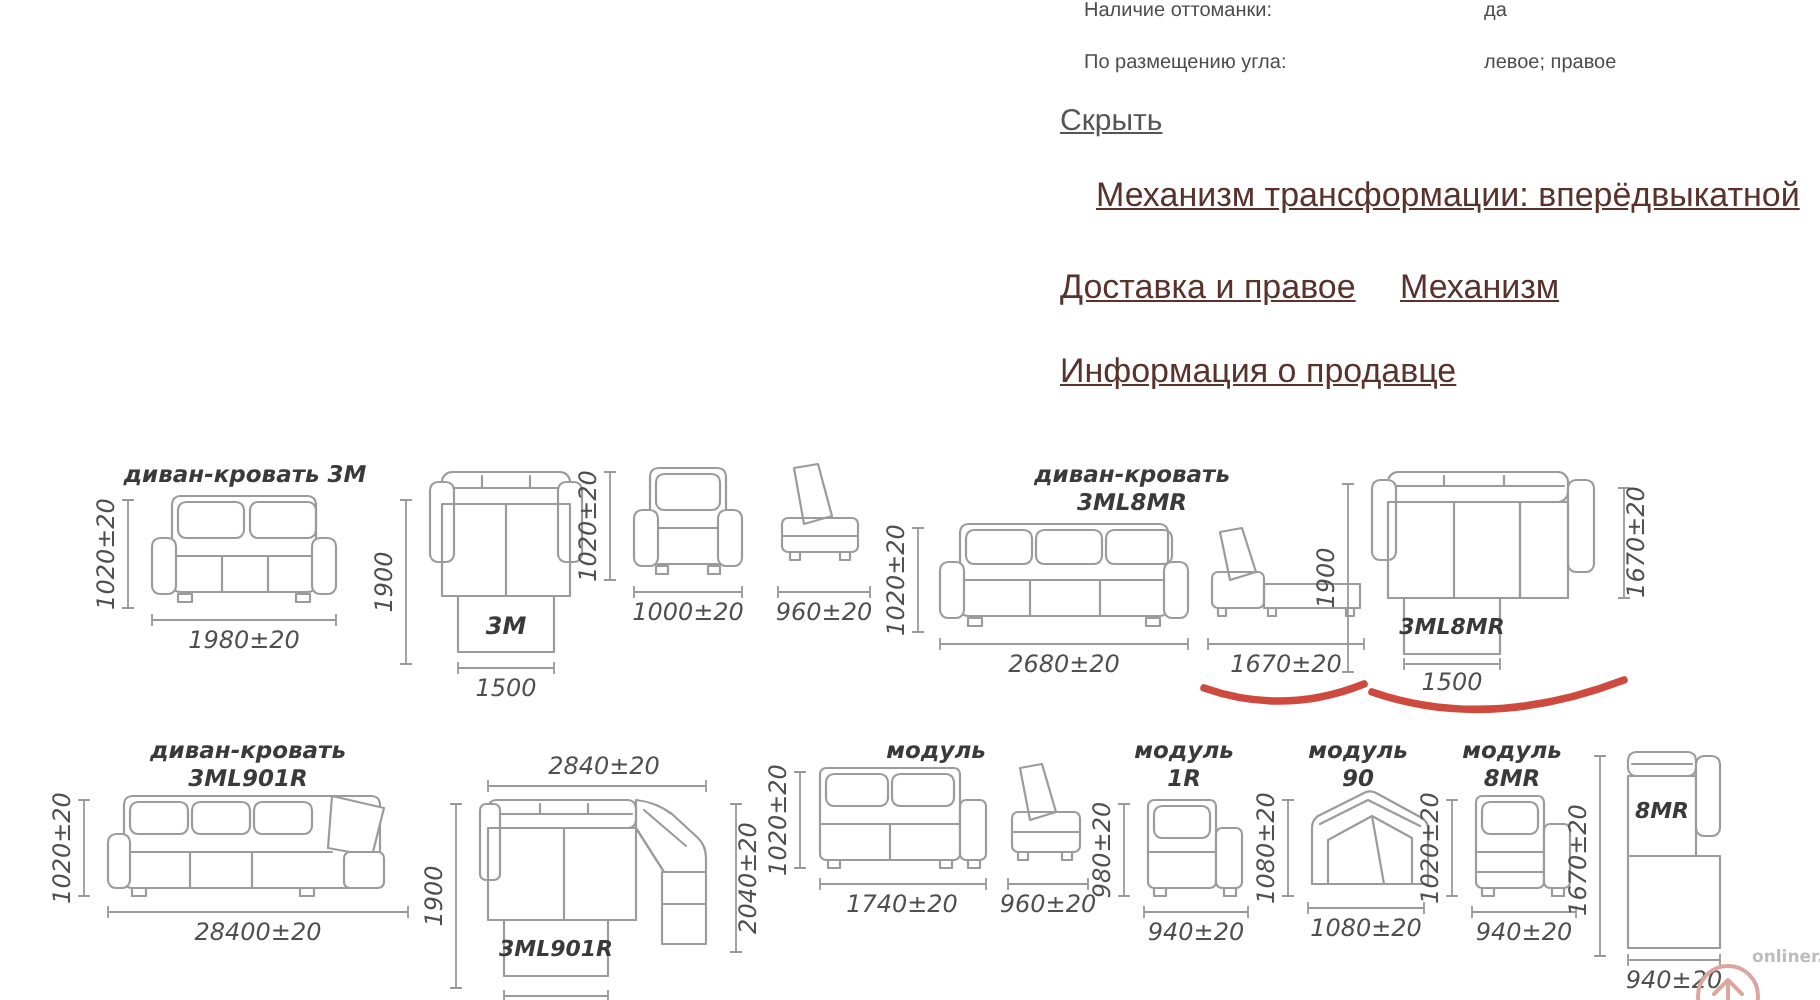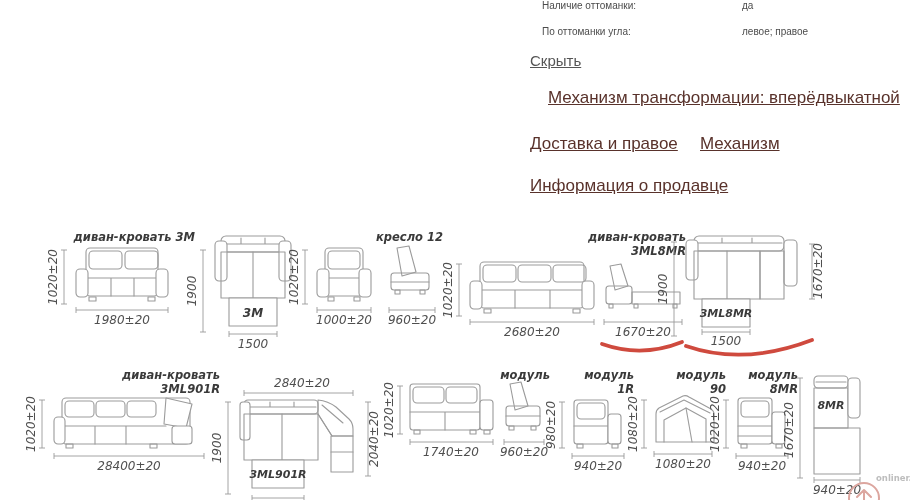--- a/index.html
+++ b/index.html
@@ -11,39 +11,39 @@
   .spec-row { position:absolute; left:504px; font-size:10px; color:#4c4c4c; white-space:nowrap;margin-left:38px; }
   .spec-label { display:inline-block; width:200px; }
   .spec-value { color:#4c4c4c; }
   .gray-link { position:absolute; left:530px; font-size:15px; color:#555555;
                text-decoration:underline; cursor:pointer;text-align:right; }
   .maroon-link { font-size:17px; color:#59322b; text-decoration:underline; cursor:pointer; white-space:nowrap; }
 
   
   .dgroup { position:absolute; }
   .dtitle { font:italic bold 11.5px "DejaVu Sans", sans-serif; color:#3a3a3a;
-            text-align:right; line-height:14px; white-space:nowrap; }
+            text-align:center; line-height:14px; white-space:nowrap; }
   svg { overflow:visible; display:block; }
   .st  { stroke:#9b9b9b; stroke-width:1.1; fill:none; stroke-linejoin:round; stroke-linecap:round; }
   .stf { stroke:#9b9b9b; stroke-width:1.1; fill:#ffffff; stroke-linejoin:round; }
   .dim { stroke:#9a9a9a; stroke-width:0.9; fill:none; }
   .dt  { fill:#4f4f4f; font:italic 12px "DejaVu Sans", sans-serif; }
   .dl  { fill:#3a3a3a; font:italic bold 12px "DejaVu Sans", sans-serif; }
   .ann { fill:none; stroke-width:3.8; stroke-linecap:round; }
   .wm-svg { overflow:hidden; }
   .wm-txt { fill:#bdbdbd; font:bold 8.5px "DejaVu Sans", sans-serif; }
 </style>
 </head>
 <body>
 
 <div class="spec-row" style="top:0px">
   <span class="spec-label">Наличие оттоманки:</span><span class="spec-value">да</span>
 </div>
 <div class="spec-row" style="top:26px">
-  <span class="spec-label">По оттоманки угла:</span><span class="spec-value">левое; правое</span>
+  <span class="spec-label">По размещению угла:</span><span class="spec-value">левое; правое</span>
 </div>
 <a class="gray-link" style="top:52px">Скрыть</a>
 
 <a class="maroon-link abs" style="left:548px; top:88px">Механизм трансформации: вперёдвыкатной</a>
 <a class="maroon-link abs" style="left:530px; top:134px">Доставка и правое</a>
 <a class="maroon-link abs" style="left:700px; top:134px">Механизм</a>
 <a class="maroon-link abs" style="left:530px; top:176px">Информация о продавце</a>
 
 <div class="dgroup" style="left:50px; top:230px; width:145px">
   <div class="dtitle">диван-кровать 3М</div>
@@ -78,21 +78,20 @@
       <path class="st" d="M38 16 V62"></path>
       <rect class="stf" x="14" y="62" width="48" height="28"></rect>
       <text class="dl" x="38" y="81" text-anchor="middle">3М</text>
     </g>
     <path class="dim" d="M36 98 H84 M36 95 V101 M84 95 V101"></path>
     <text class="dt" x="60" y="112" text-anchor="middle">1500</text>
   </svg>
 </div>
 
 <div class="dgroup" style="left:291px; top:230px; width:152px">
-  <div class="dtitle">кресло 12</div>
   <svg width="152" height="92">
     <path class="dim" d="M14 6 V60 M11 6 H17 M11 60 H17"></path>
     <text class="dt" x="7" y="33" transform="rotate(-90 7 33)" text-anchor="middle">1020±20</text>
     <g transform="translate(26,2)">
       <rect class="st" x="8" y="2" width="38" height="48" rx="4"></rect>
       <rect class="st" x="11" y="5" width="32" height="18" rx="4"></rect>
       <path class="st" d="M8 32 H46"></path>
       <rect class="stf" x="0" y="23" width="12" height="28" rx="4"></rect>
       <rect class="stf" x="42" y="23" width="12" height="28" rx="4"></rect>
       <rect class="st" x="11" y="51" width="6" height="4"></rect>

